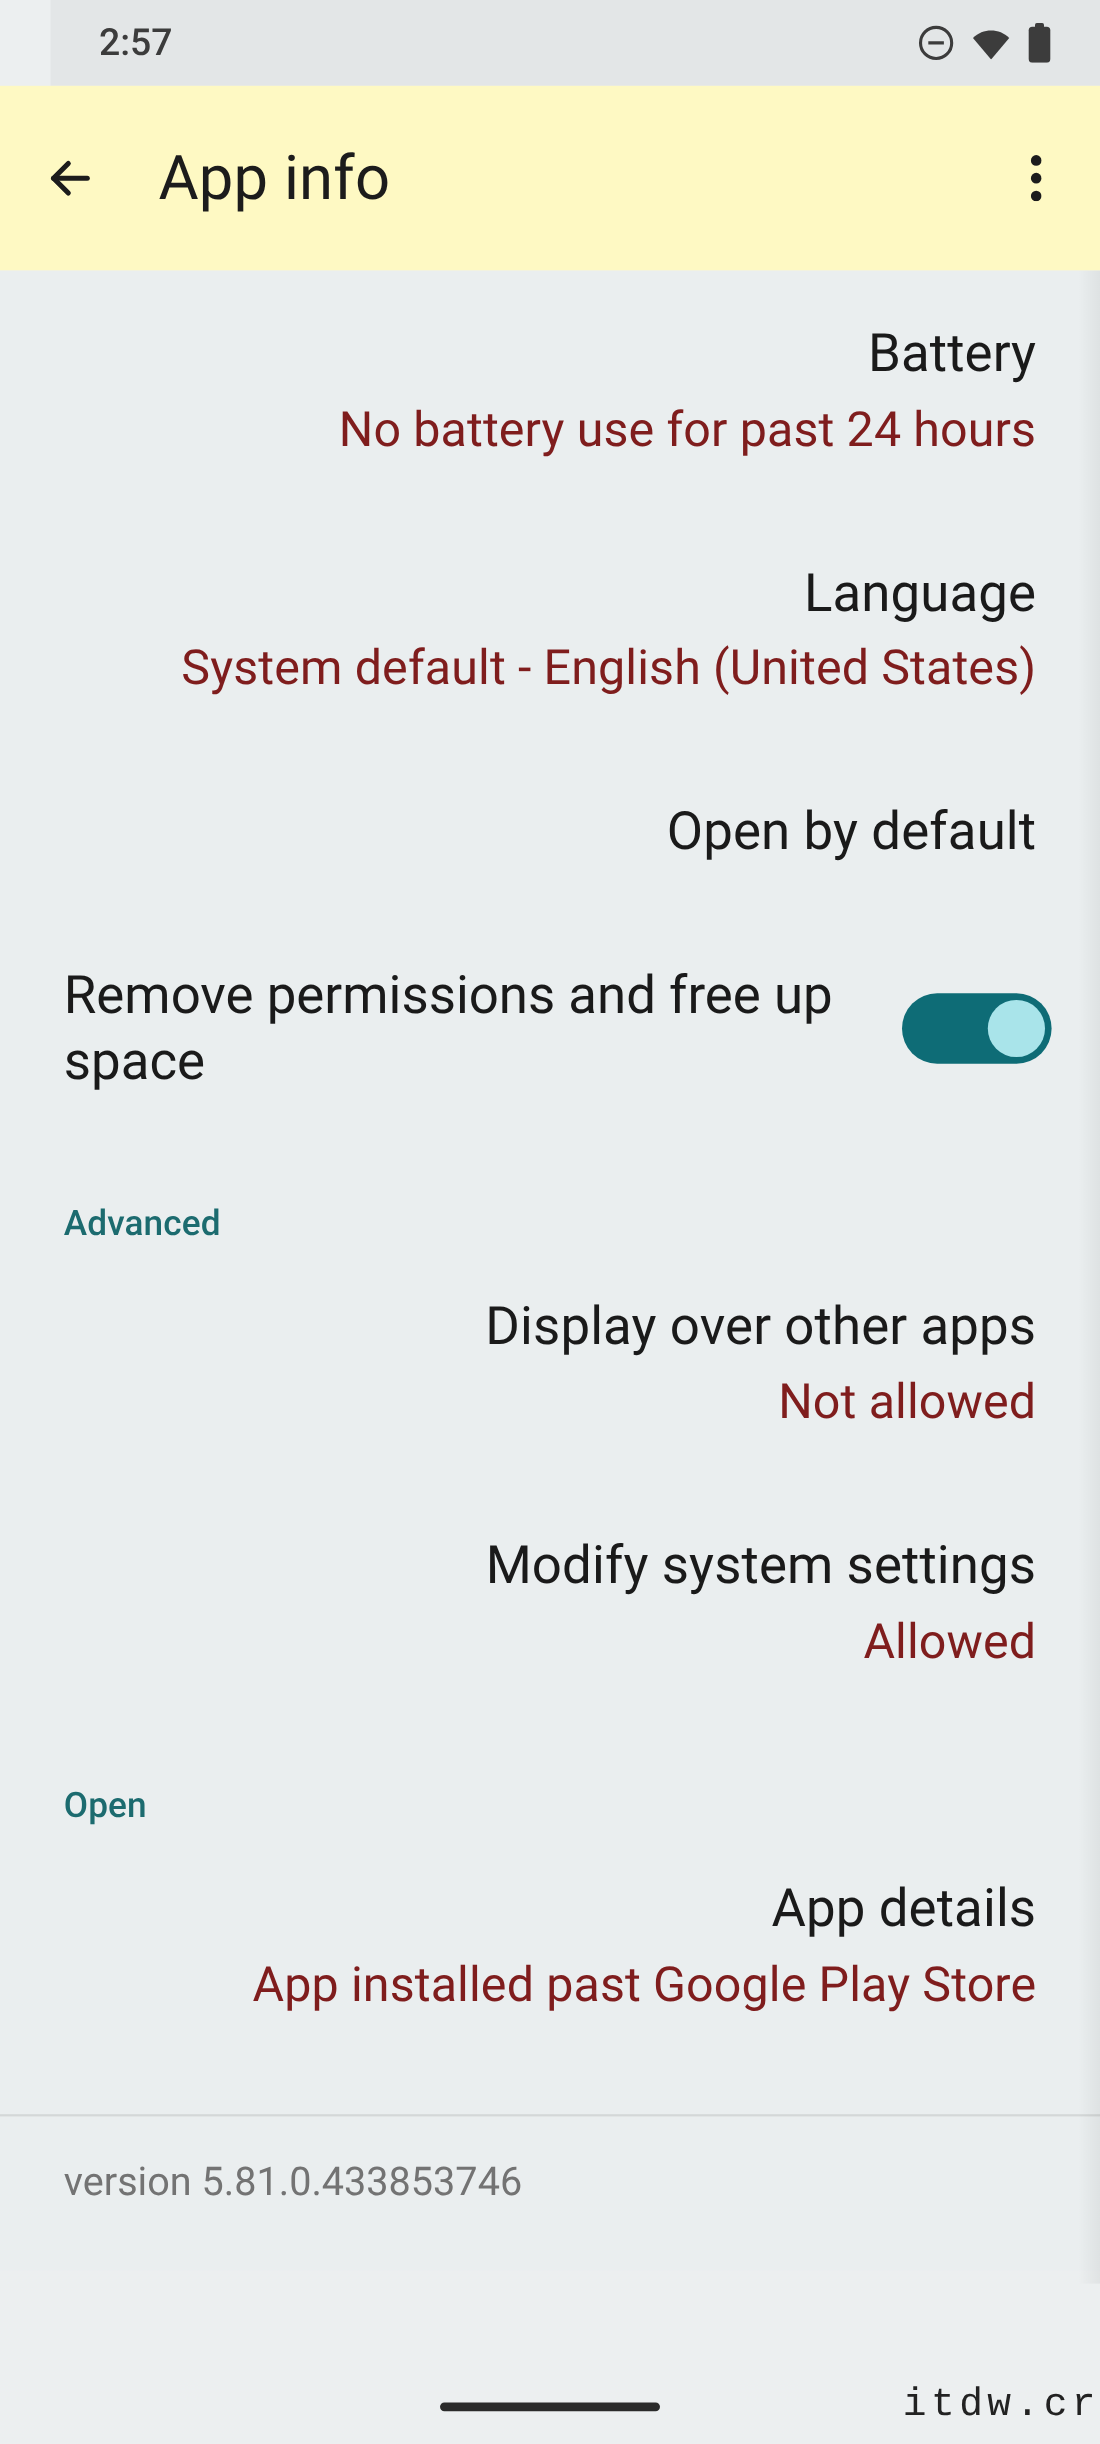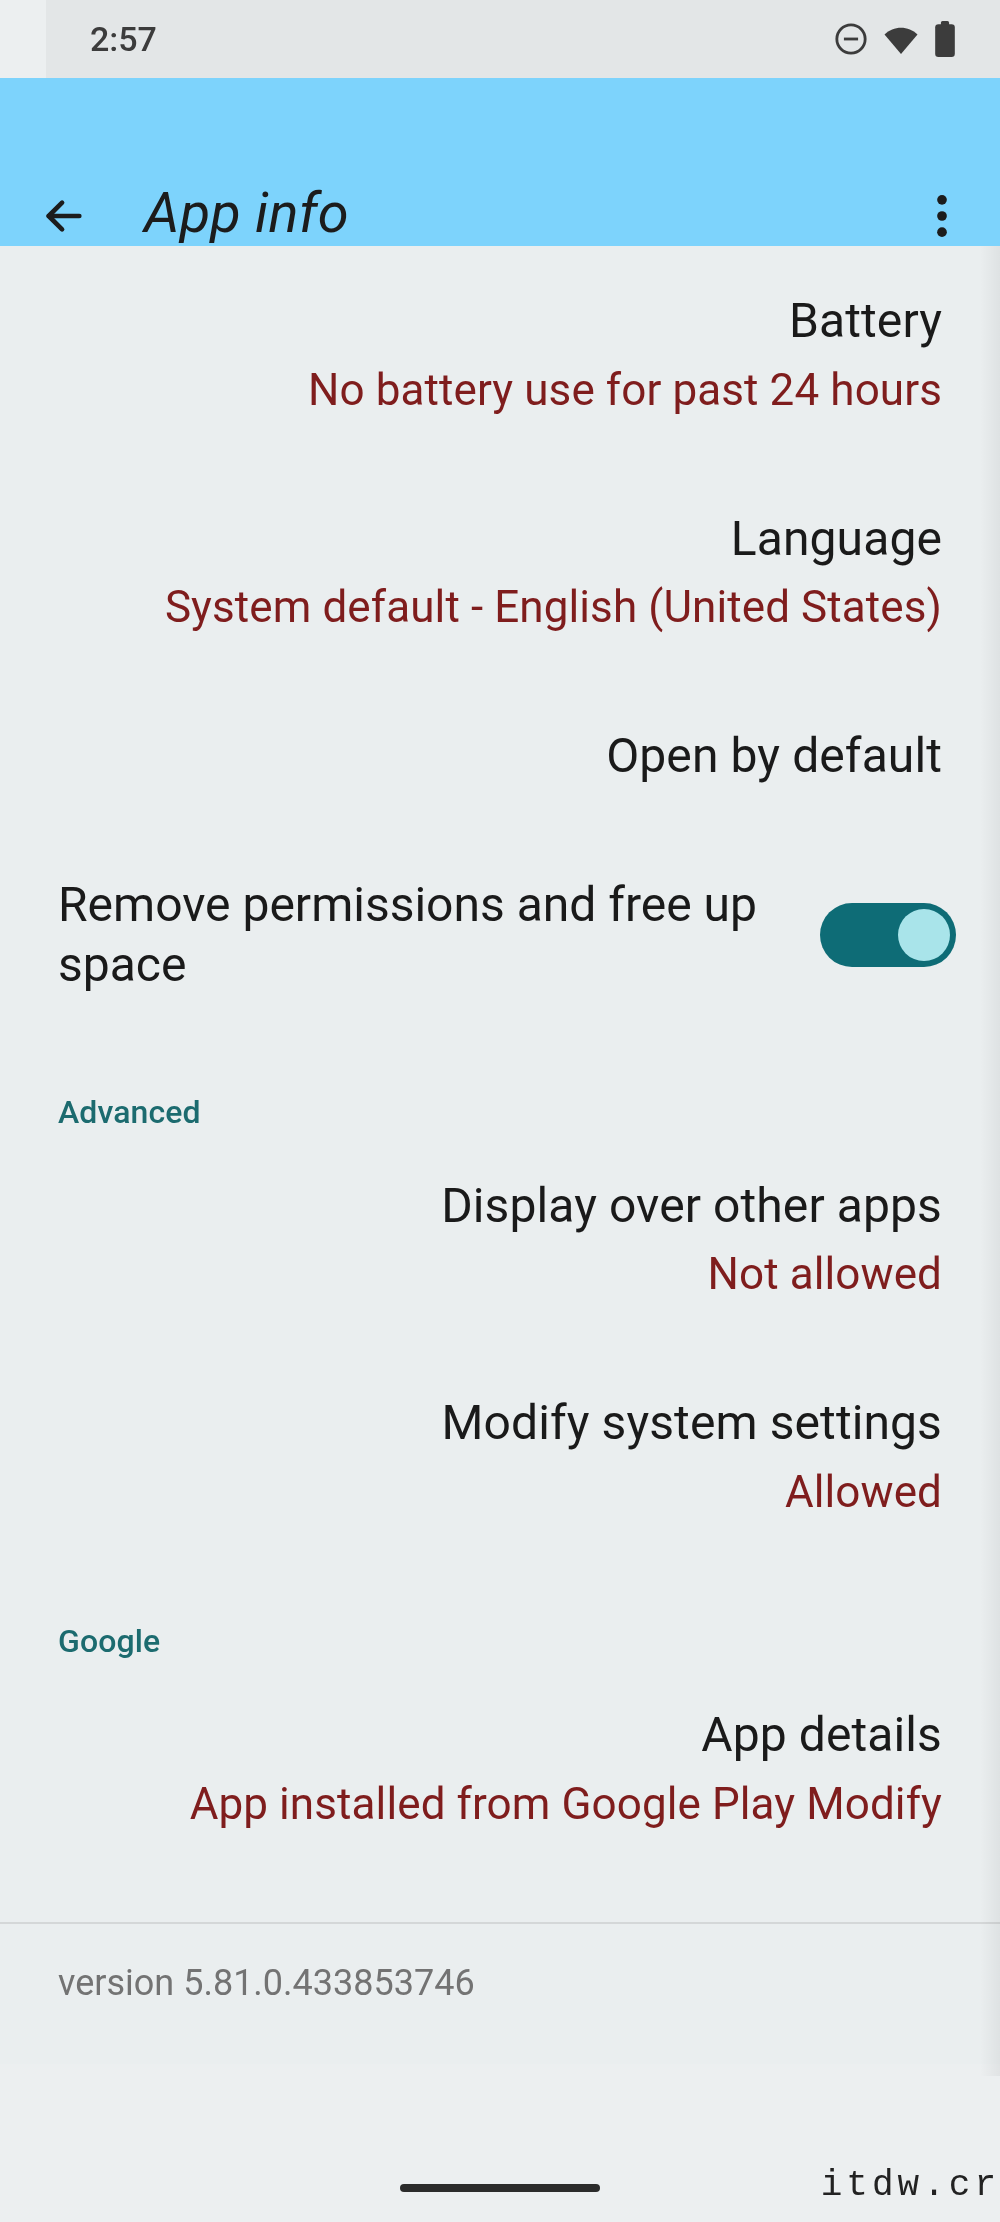--- a/index.html
+++ b/index.html
@@ -30,25 +30,24 @@
   .status-icons {
     display: flex;
     align-items: center;
     gap: 14px;
   }
   .status-icons svg { display: block; }
 
   
   .app-bar {
     height: 168px;
-    background: #7dd3fc;
-    display: flex;
-    align-items: flex-end;
+    background: #fef9c3;
+    display: flex;
+    align-items: center;
     padding: 0 28px;
-    font-style: italic;
   }
   .app-bar .back-btn {
     width: 60px; height: 60px;
     display: flex; align-items: center; justify-content: center;
     border-radius: 30px;
     margin-left: 6px;
     margin-right: 50px;
   }
   .app-bar .title {
     font-size: 56px;
@@ -240,25 +239,25 @@
   <div class="item">
     <div class="primary">Display over other apps</div>
     <div class="secondary">Not allowed</div>
   </div>
 
   <div class="item">
     <div class="primary">Modify system settings</div>
     <div class="secondary">Allowed</div>
   </div>
 
-  <div class="section-header">Google</div>
+  <div class="section-header">Open</div>
 
   <div class="item">
     <div class="primary">App details</div>
-    <div class="secondary">App installed from Google Play Modify</div>
+    <div class="secondary">App installed past Google Play Store</div>
   </div>
 
   <div class="divider-slim"></div>
 
   <div class="version">version 5.81.0.433853746</div>
 
 </div>
 
 <div class="edge-shadow"></div>
 

